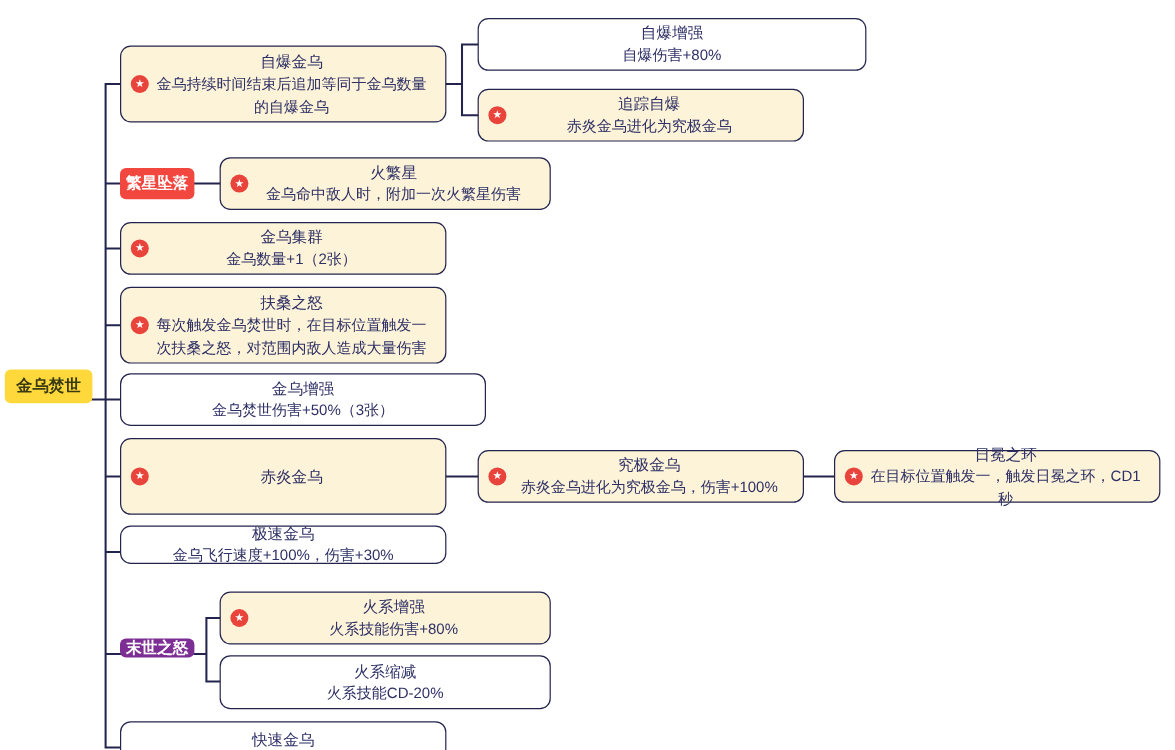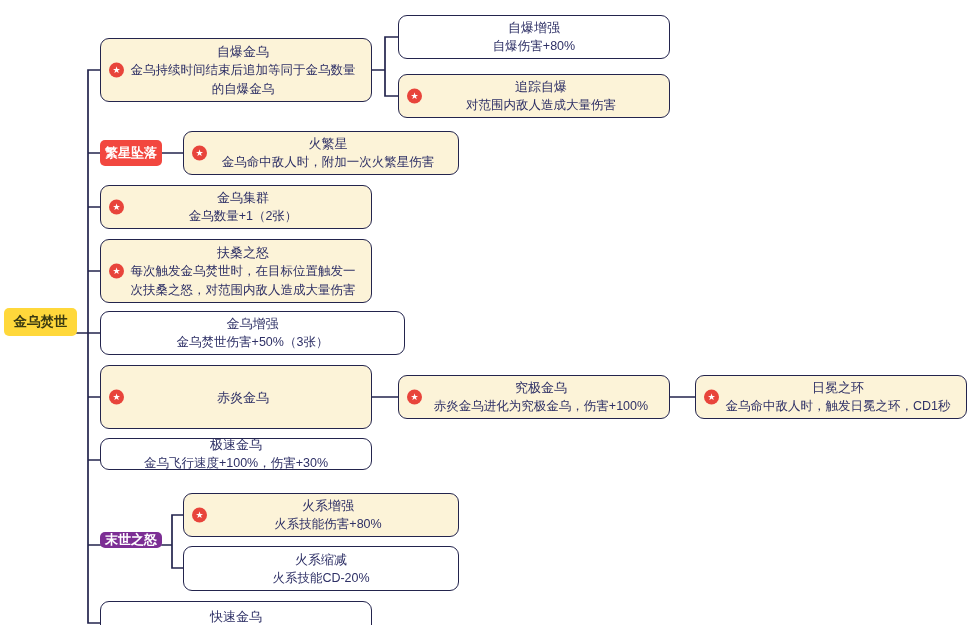--- a/index.html
+++ b/index.html
@@ -72,29 +72,29 @@
     <span>金乌焚世</span>
   </div>
 
   <div class="node cream" style="left:100px;top:38px;width:272px;height:64px;">
     <span class="star">★</span>
     <div class="title">自爆金乌</div>
     <div class="body">金乌持续时间结束后追加等同于金乌数量
 的自爆金乌</div>
   </div>
 
-  <div class="node" style="left:398px;top:15px;width:272px;height:44px;">
+  <div class="node" style="left:398px;top:15px;width:324px;height:44px;">
     <div class="title">自爆增强</div>
     <div class="body">自爆伤害+80%</div>
   </div>
 
   <div class="node cream" style="left:398px;top:74px;width:272px;height:44px;">
     <span class="star">★</span>
     <div class="title">追踪自爆</div>
-    <div class="body">对范围内敌人造成大量伤害</div>
+    <div class="body">赤炎金乌进化为究极金乌</div>
   </div>
 
   <div class="tag red" style="left:100px;top:140px;width:62px;height:26px;">
     <span>繁星坠落</span>
   </div>
 
   <div class="node cream" style="left:183px;top:131px;width:276px;height:44px;">
     <span class="star">★</span>
     <div class="title">火繁星</div>
     <div class="body">金乌命中敌人时，附加一次火繁星伤害</div>
@@ -125,21 +125,21 @@
 
   <div class="node cream" style="left:398px;top:375px;width:272px;height:44px;">
     <span class="star">★</span>
     <div class="title">究极金乌</div>
     <div class="body">赤炎金乌进化为究极金乌，伤害+100%</div>
   </div>
 
   <div class="node cream" style="left:695px;top:375px;width:272px;height:44px;">
     <span class="star">★</span>
     <div class="title">日冕之环</div>
-    <div class="body">金乌命中敌人时，触发日冕之环，CD1秒</div>
+    <div class="body">在目标位置触发一，触发日冕之环，CD1秒</div>
   </div>
 
   <div class="node" style="left:100px;top:438px;width:272px;height:32px;">
     <div class="title">极速金乌</div>
     <div class="body">金乌飞行速度+100%，伤害+30%</div>
   </div>
 
   <div class="tag purple" style="left:100px;top:532px;width:62px;height:16px;align-items:center;">
     <span>末世之怒</span>
   </div>

